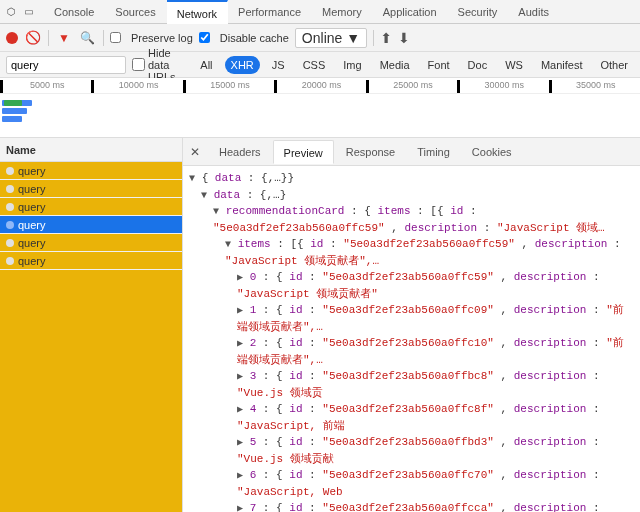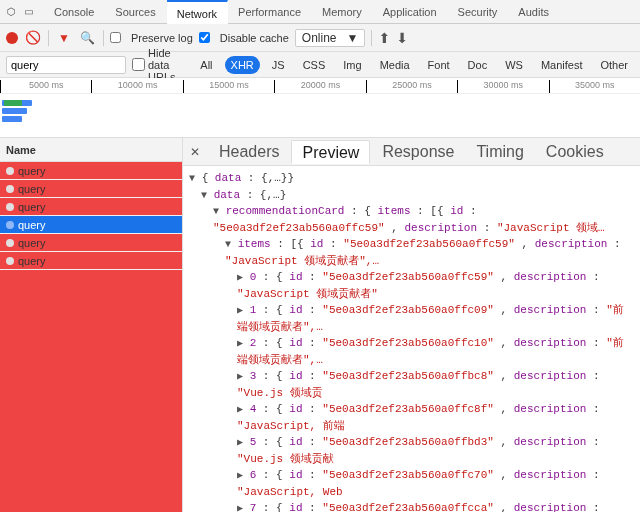--- a/index.html
+++ b/index.html
@@ -78,26 +78,26 @@
       width: 1px; height: 16px;
       background: #ccc;
     }
     .checkbox-label {
       display: flex; align-items: center; gap: 10px;
       font-size: 11px; color: #333;
       cursor: pointer;
     }
     .checkbox-label input { width: 11px; height: 11px; }
     .online-btn {
-      display: flex; align-items: center; gap: 10px;
+      display: flex; align-items: center; gap: 4px;
       padding: 1px 6px;
       border: 1px solid #ccc;
       border-radius: 2px;
       background: #fff;
-      font-size: 12px;
+      font-size: 14px;
       cursor: pointer;
     }
     .arrow-btn {
       font-size: 14px; color: #555; cursor: pointer;
     }
 
     
     .filter-row {
       display: flex;
       align-items: center;
@@ -148,21 +148,21 @@
       display: flex;
       padding: 2px 0 0 0;
       border-bottom: 1px solid #eee;
       height: 16px;
     }
     .ruler-tick {
       font-size: 9px;
       color: #888;
       flex: 1;
       text-align: center;
-      border-left: 1px solid #000000;
+      border-left: 3px solid #000000;
     }
     .timeline-bars {
       height: 44px;
       position: relative;
       padding-left: 4px;
     }
     .bar {
       height: 6px;
       background: #4285f4;
       position: absolute;
@@ -173,21 +173,21 @@
     .main-area {
       display: flex;
       height: calc(512px - 24px - 28px - 26px - 60px);
     }
 
     
     .request-list {
       width: 183px;
       border-right: 1px solid #ddd;
       overflow-y: auto;
-      background: #ef4444;
+      background: #eab308;
     }
     .request-list-header {
       display: flex;
       align-items: center;
       height: 24px;
       background: #f3f3f3;
       border-bottom: 1px solid #ddd;
       padding: 0 6px;
       font-size: 11px;
       font-weight: 600;
@@ -225,21 +225,21 @@
       height: 28px;
       background: #f3f3f3;
       border-bottom: 1px solid #ddd;
       padding: 0 4px;
       gap: 2px;
     }
     .detail-tab {
       padding: 0 10px;
       height: 24px;
       line-height: 24px;
-      font-size: 16px;
+      font-size: 11px;
       color: #555;
       cursor: pointer;
       border-radius: 2px 2px 0 0;
     }
     .detail-tab.active {
       background: #fff;
       color: #1a1a1a;
       border: 1px solid #ddd;
       border-bottom: 1px solid #fff;
     }

